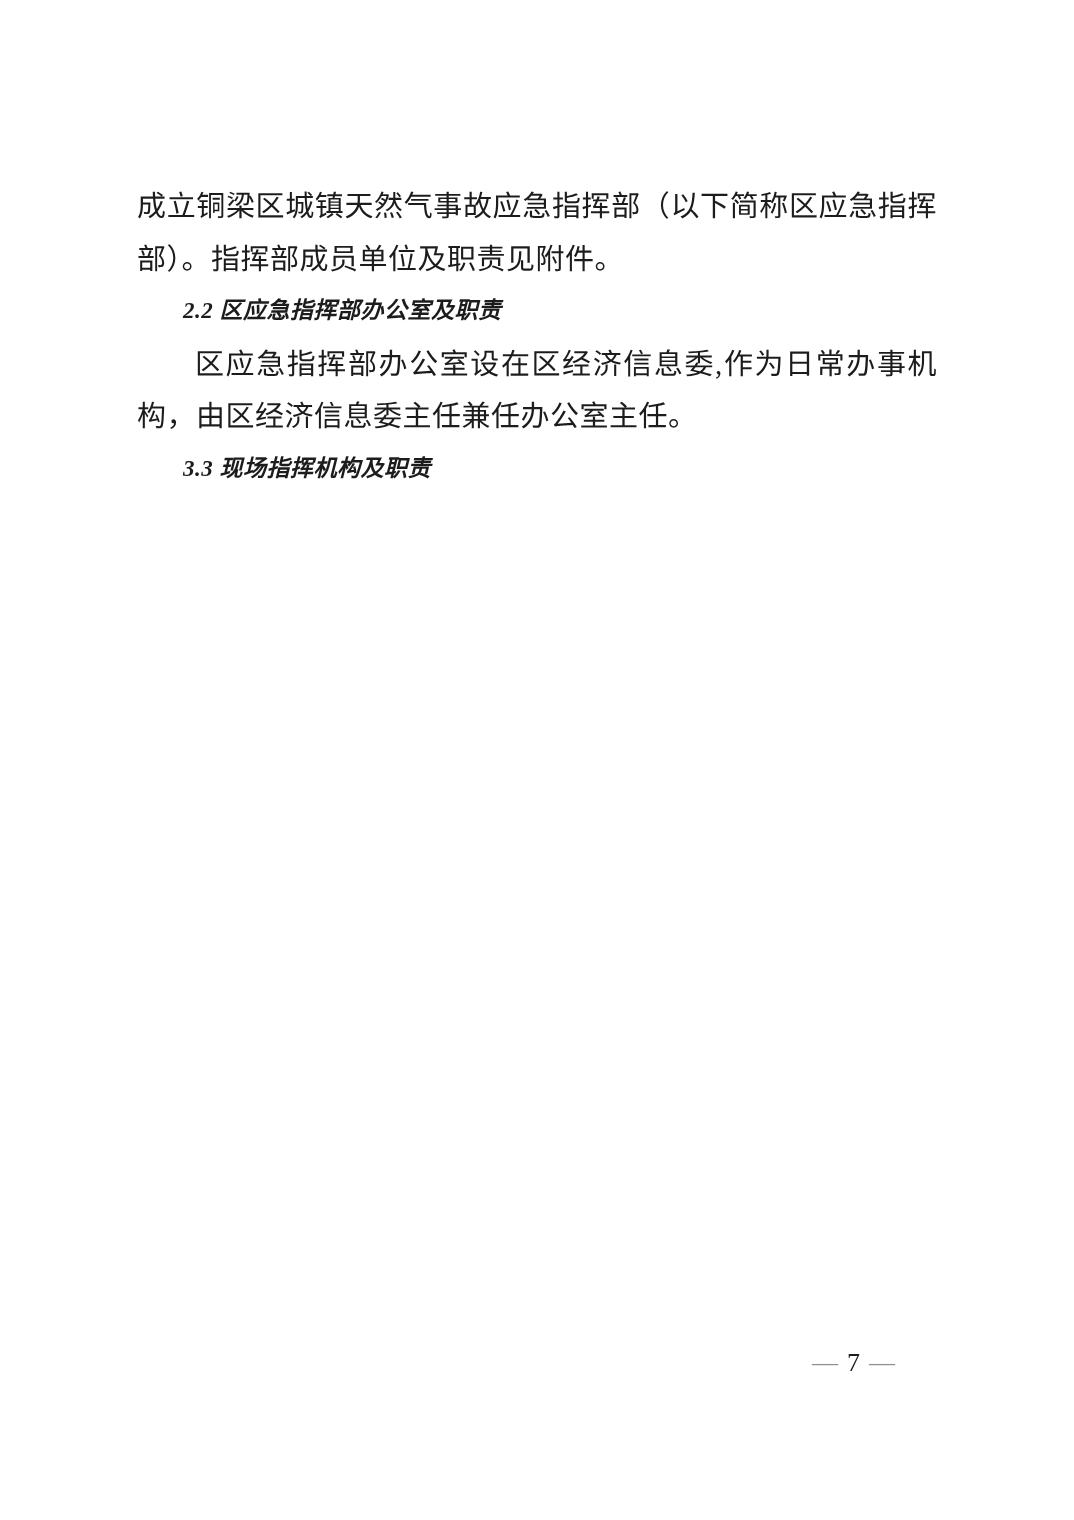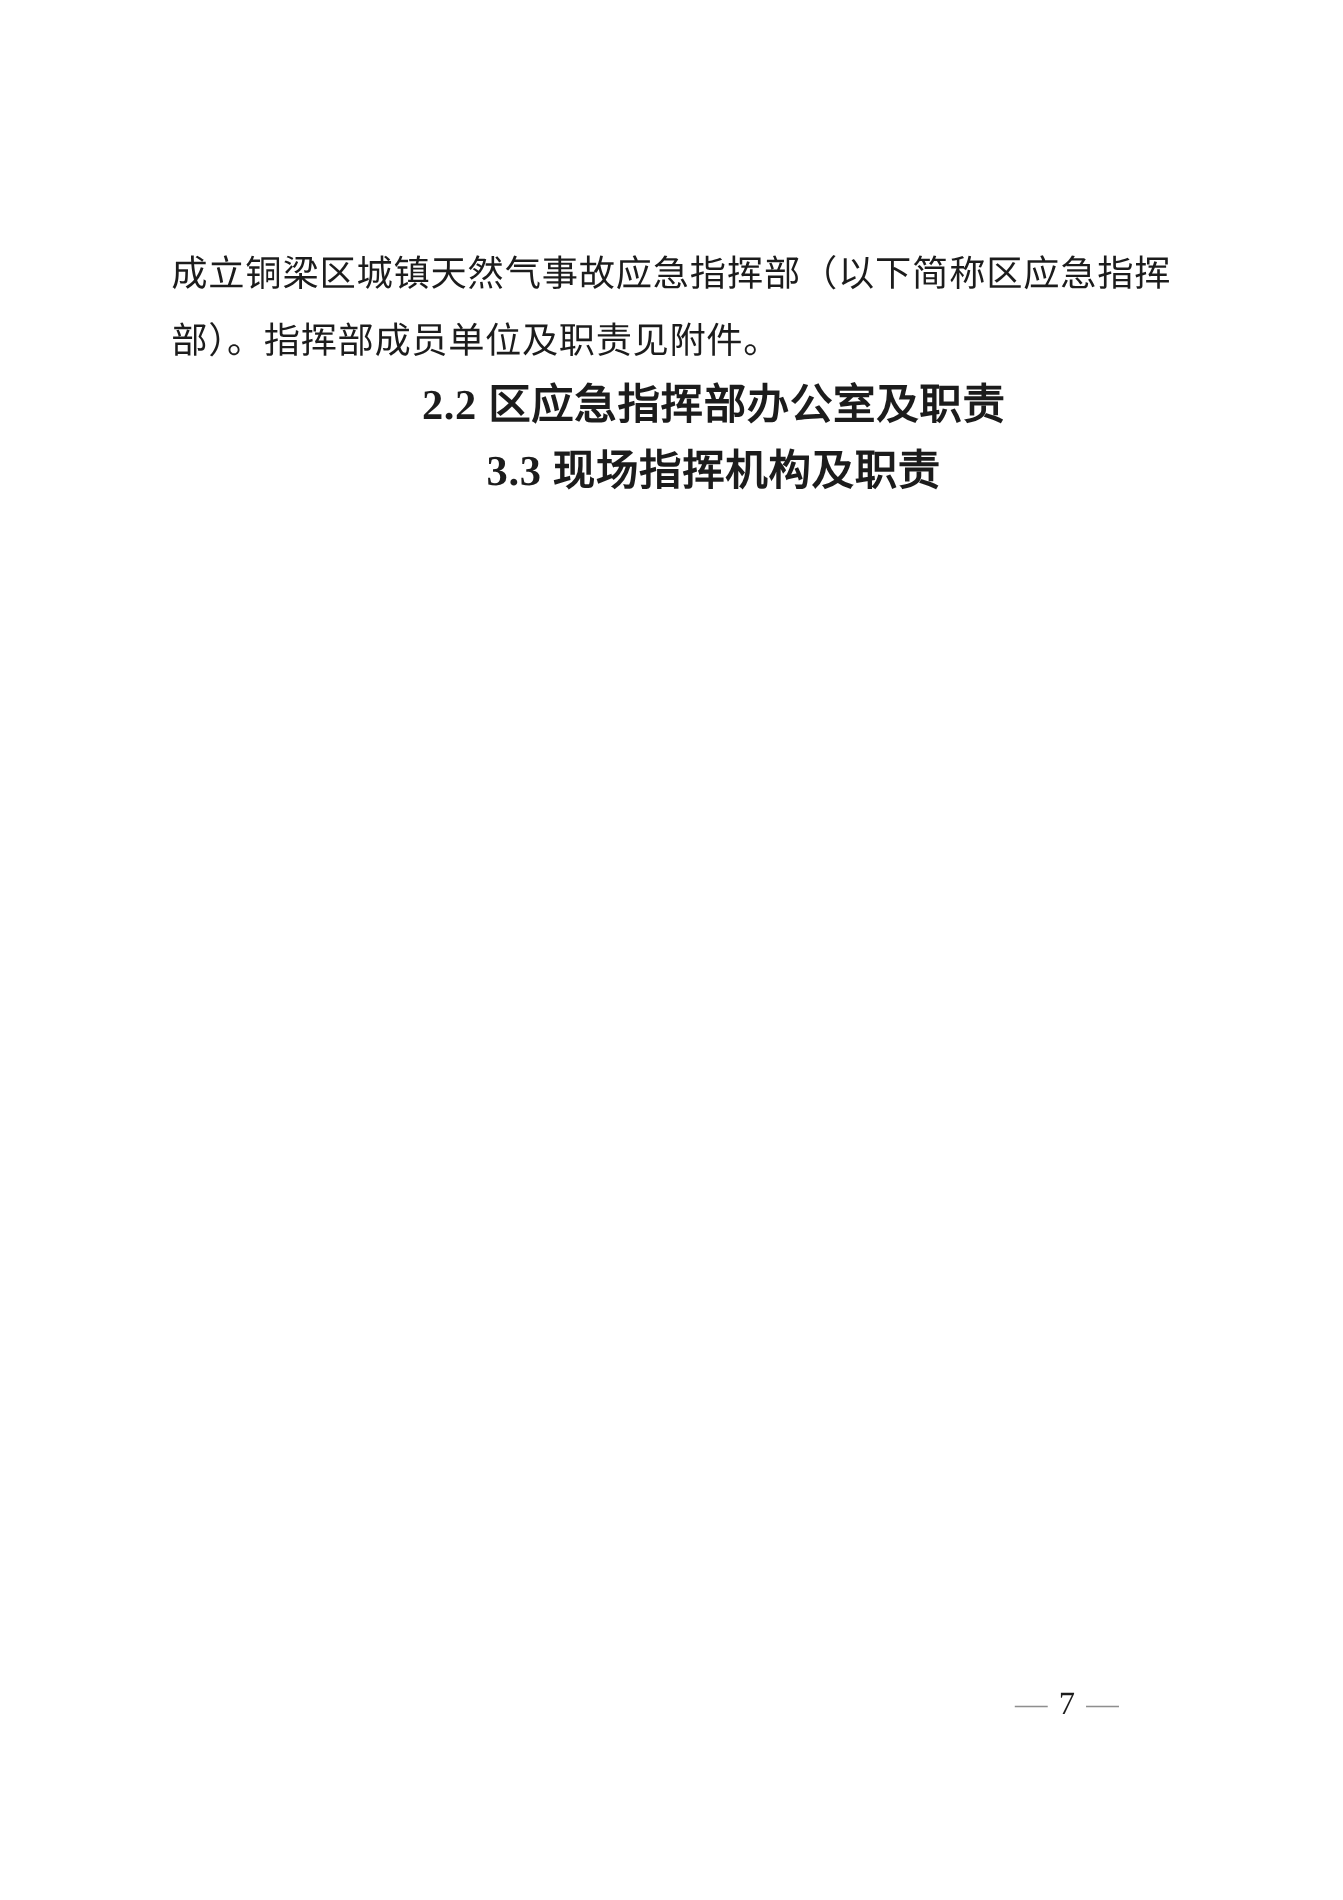--- a/index.html
+++ b/index.html
@@ -12,42 +12,43 @@
     width: 1074px;
     height: 1520px;
     background: #ffffff;
     overflow: hidden;
     font-family: "Liberation Serif", "DejaVu Serif", serif;
     color: #1c1c1c;
   }
   .content {
     position: absolute;
     left: 137px;
-    top: 194px;
+    top: 180px;
     width: 800px;
     font-size: 29px;
     line-height: 52.5px;
     text-align: justify;
     text-justify: inter-character;
     letter-spacing: 0.5px;
   }
   .para {
     margin: 0;
     text-indent: 2em;
   }
   .para.continuation {
     text-indent: 0;
   }
   .heading {
     margin: 0;
     text-indent: 2em;
     font-weight: bold;
-    font-size: 34px;
+    font-size: 23px;
     line-height: 52.5px;
-    text-align: center;
+    text-align: left;
+    font-style: italic;
   }
   .footer {
     position: absolute;
     top: 1348px;
     right: 170px;
     font-size: 26px;
     line-height: 30px;
     color: #1c1c1c;
     white-space: nowrap;
   }
@@ -61,20 +62,21 @@
 
 <div class="page">
 
   <div class="content">
 
     <p class="para continuation">成立铜梁区城镇天然气事故应急指挥部（以下简称区应急指挥部）。指挥部成员单位及职责见附件。</p>
 
 
     <h3 class="heading">2.2 区应急指挥部办公室及职责</h3>
 
+    <p class="para">区应急指挥部办公室设在区经济信息委,作为日常办事机构，由区经济信息委主任兼任办公室主任。</p>
 
 
     <h3 class="heading">3.3 现场指挥机构及职责</h3>
 
 
   </div>
 
   <div class="footer">
     <span class="dash">—</span><span>7</span><span class="dash">—</span>
   </div>

